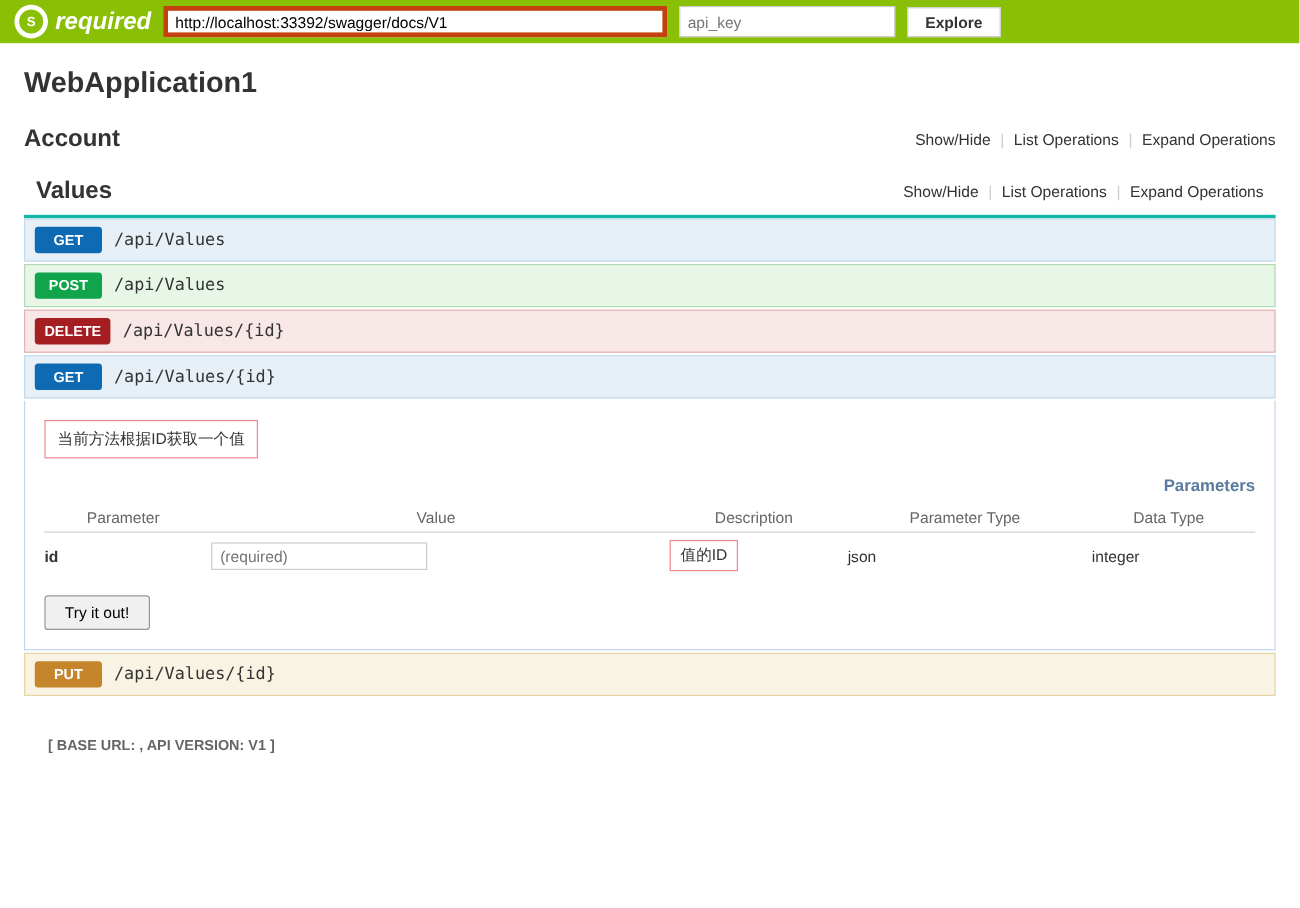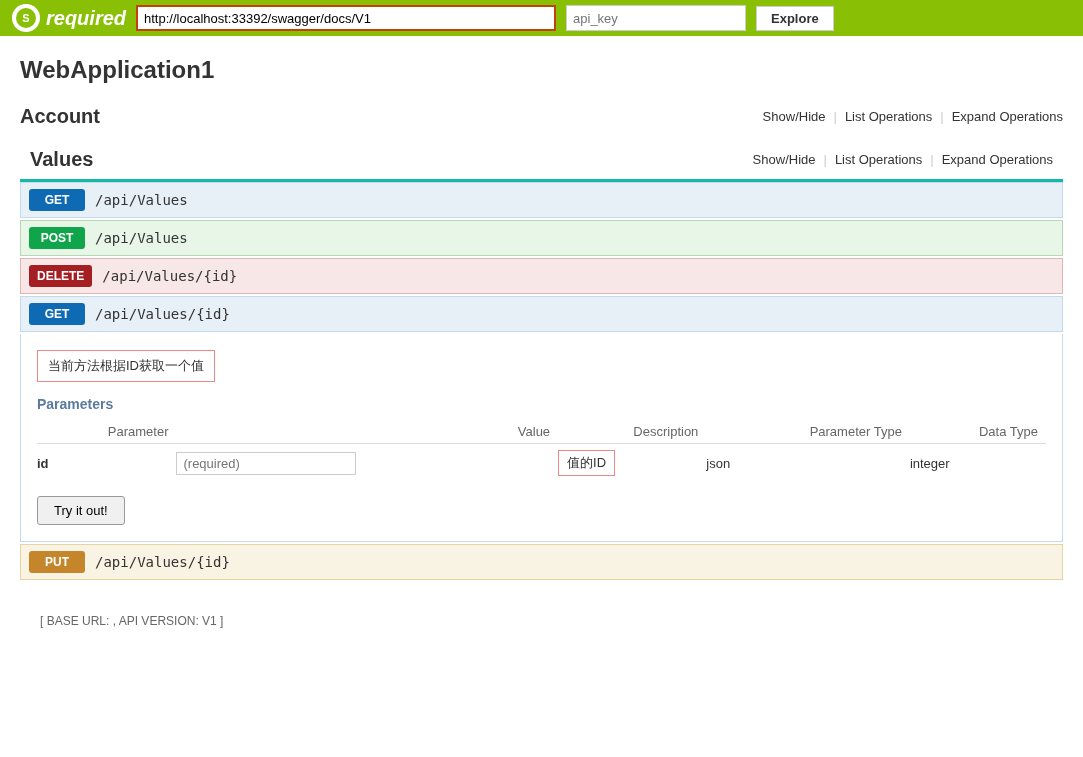--- a/index.html
+++ b/index.html
@@ -30,21 +30,21 @@
       color: #fff;
       font-size: 20px;
       font-weight: bold;
       font-style: italic;
     }
     .header-url-input {
       flex: 1;
       max-width: 420px;
       height: 26px;
       padding: 2px 6px;
-      border: 2px solid #c2410c;
+      border: 4px solid #c2410c;
       font-size: 13px;
     }
     .header-apikey-input {
       width: 180px;
       height: 26px;
       padding: 2px 6px;
       border: 1px solid #ccc;
       font-size: 13px;
       color: #999;
     }
@@ -199,29 +199,30 @@
       padding: 2px 4px;
       font-size: 13px;
       border: 1px solid #ccc;
     }
 
     .parameters-title {
       color: #5a7a9e;
       font-size: 14px;
       font-weight: bold;
       margin-bottom: 8px;
+      text-align: right;
     }
 
     .params-table {
       width: 100%;
       border-collapse: collapse;
       margin-bottom: 14px;
     }
     .params-table th {
-      text-align: right;
+      text-align: center;
       font-size: 13px;
       font-weight: normal;
       color: #666;
       border-bottom: 1px solid #ddd;
       padding: 4px 8px 4px 0;
     }
     .params-table td {
       padding: 6px 8px 6px 0;
       font-size: 13px;
       vertical-align: middle;
@@ -252,20 +253,21 @@
       font-size: 13px;
       cursor: pointer;
       border-radius: 3px;
     }
 
     
     .footer {
       padding: 10px 20px;
       font-size: 12px;
       color: #666;
+      font-weight: bold;
     }
   </style>
 </head>
 <body>
 
 <div class="header">
   <div class="header-logo">
     <div class="swagger-icon">
       <svg width="22" height="22" viewBox="0 0 22 22">
         <circle cx="11" cy="11" r="10" fill="#89bf04"></circle>

